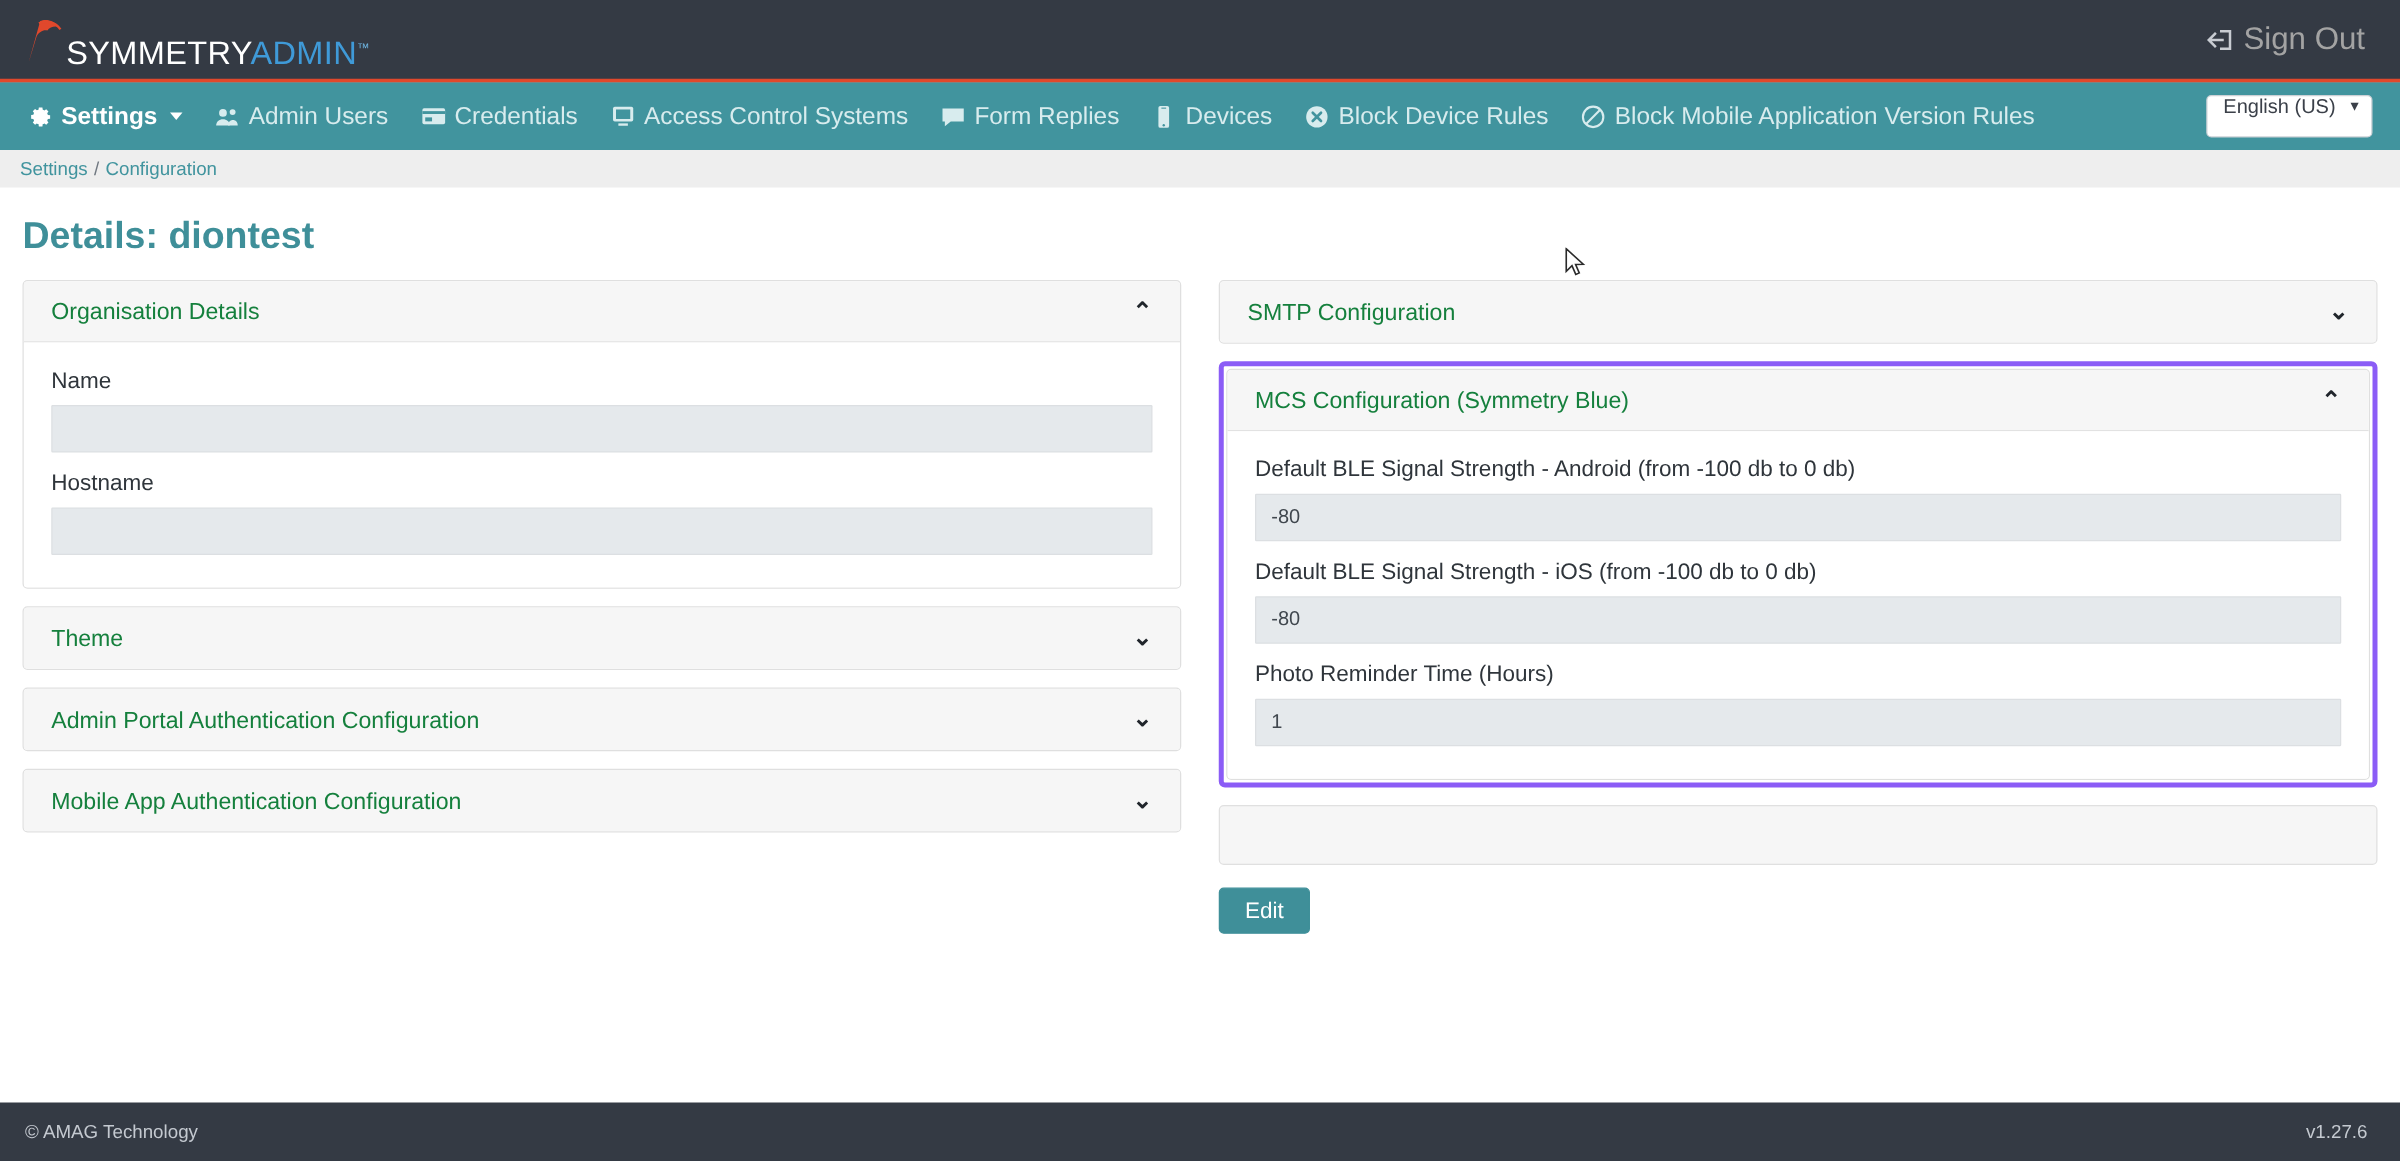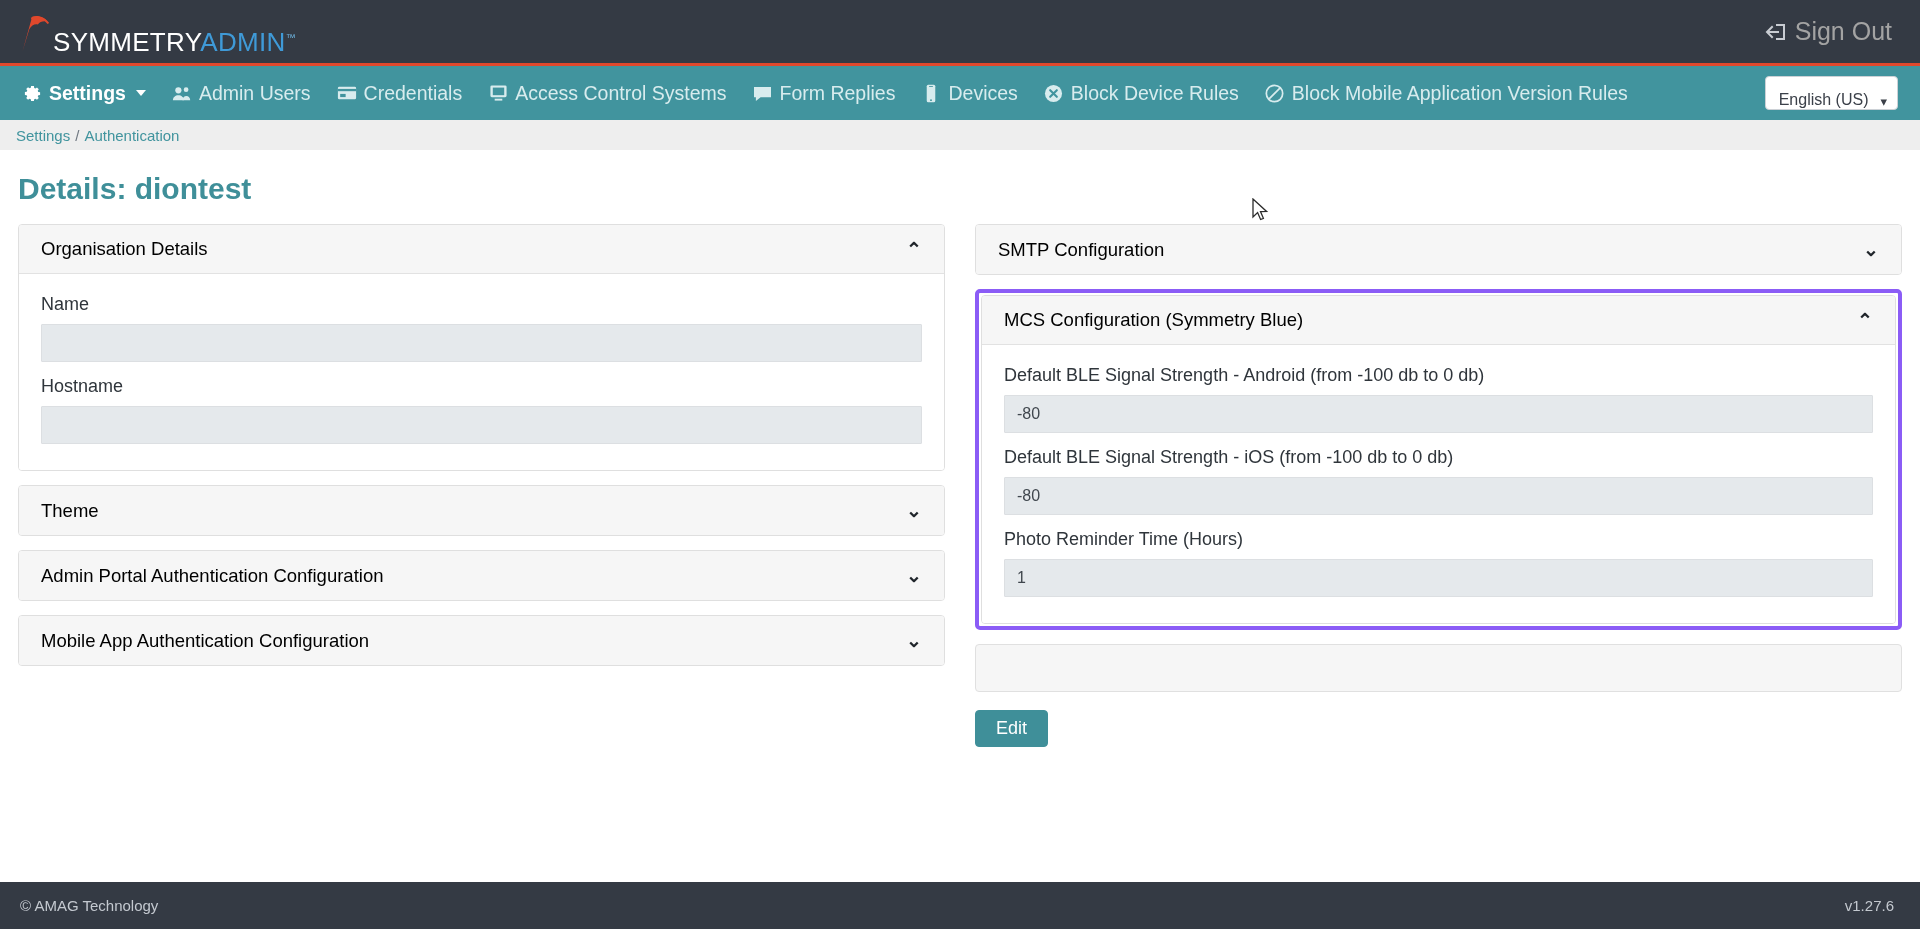--- a/index.html
+++ b/index.html
@@ -53,21 +53,21 @@
   .nav-item.active { color: #ffffff; font-weight: 700; }
   .nav-item .ico { display:flex; align-items:center; justify-content:center; width:20px; }
   .caret-down {
     width: 0; height: 0; border-left: 5px solid transparent; border-right: 5px solid transparent;
     border-top: 6px solid currentColor; margin-left: 3px;
   }
   .lang-select {
     position: absolute; right: 22px; top: 50%; transform: translateY(-50%);
     background: #ffffff; border: 1px solid #ccd1d6; border-radius: 4px;
     height: 34px; min-width: 124px;
-    display: flex; align-items: flex-end; justify-content: space-between;
+    display: flex; align-items: flex-start; justify-content: space-between;
     padding: 0 10px 0 13px; font-size: 16px; color: #3b4049; cursor: pointer;
   }
   .lang-chev { margin-left: 12px; font-size: 13px; color: #3b4049; }
 
   
   .breadcrumb {
     height: 30px; background: #eeeeee;
     display: flex; align-items: center;
     padding-left: 16px; font-size: 15px; color: #6f7780;
     gap: 5px;
@@ -88,21 +88,21 @@
   .panel {
     border: 1px solid #dfdfdf; border-radius: 4px; background: #ffffff;
     margin-bottom: 14px; overflow: hidden;
   }
   .panel-head {
     background: #f6f6f6; border-bottom: 1px solid #e2e2e2;
     height: 49px; display: flex; align-items: center; justify-content: space-between;
     padding: 0 22px; cursor: pointer;
   }
   .panel.collapsed .panel-head { border-bottom: none; }
-  .panel-title { font-size: 18.5px; color: #000000; }
+  .panel-title { font-size: 18.5px; color: #15803d; }
   .chev { font-size: 19px; color: #20252b; font-weight: 700; line-height: 1; }
   .panel-body { padding: 20px 22px 26px 22px; background:#fff; }
 
   .field { margin-bottom: 14px; }
   .field:last-child { margin-bottom: 0; }
   .field-label { font-size: 18px; color: #2f353b; margin-bottom: 9px; display:block; }
   .field-input {
     width: 100%; height: 38px;
     background: #e5e9ec; border: 1px solid #dcdfe2; border-radius: 1px;
     padding: 0 12px; font-size: 16px; color: #40474e;
@@ -256,21 +256,21 @@
 
   <div class="lang-select">
     <span>English (US)</span>
     <span class="lang-chev">▾</span>
   </div>
 </div>
 
 <div class="breadcrumb">
   <a>Settings</a>
   <span class="sep">/</span>
-  <a>Authentication</a>
+  <a>Configuration</a>
 </div>
 
 <div class="page">
   <div class="page-title">Details: diontest</div>
 
   <div class="columns">
 
     <div class="col">
 
       <div class="panel">

